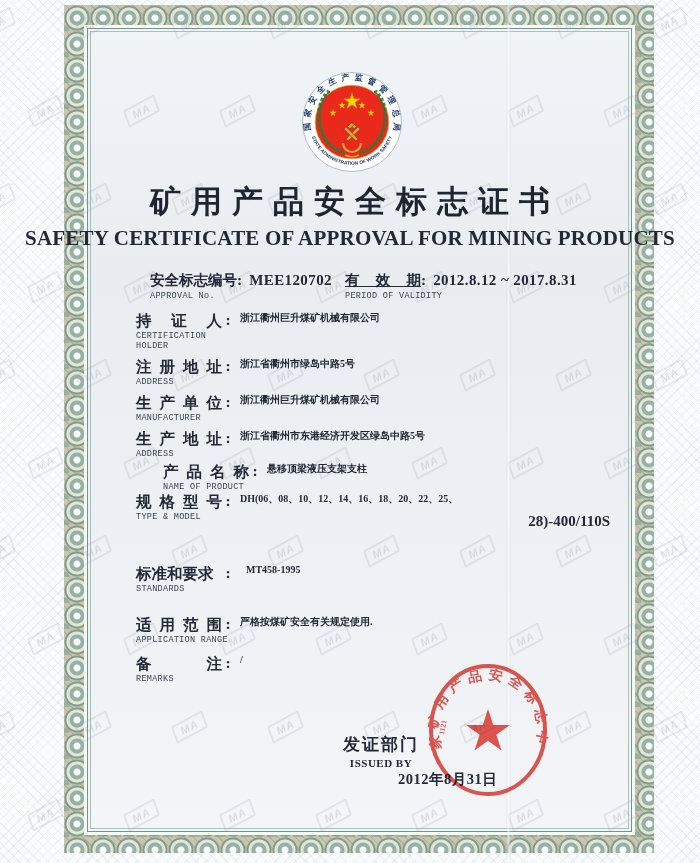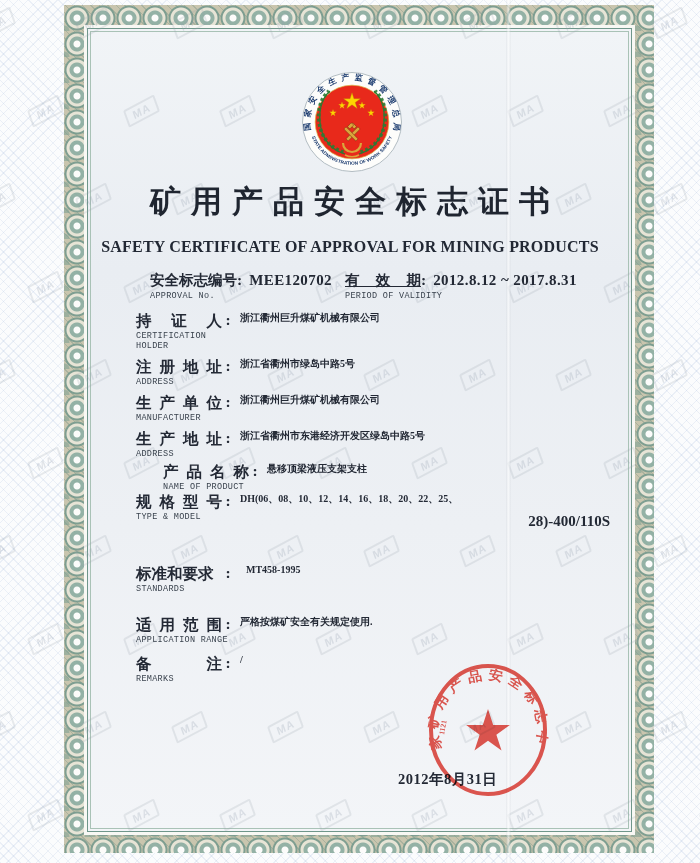--- a/index.html
+++ b/index.html
@@ -27,21 +27,21 @@
   .wm{position:absolute;border:2px solid rgba(148,158,172,.20);color:rgba(148,158,172,.26);
     font:bold 11px "Liberation Sans",sans-serif;padding:1px 6px;border-radius:2px;
     transform:rotate(-28deg) skewX(-8deg);letter-spacing:1px;}
   #fold{position:absolute;left:506px;top:0;width:5px;height:100%;z-index:2;pointer-events:none;
     background:linear-gradient(90deg, rgba(120,130,145,.10), rgba(255,255,255,.55) 45%, rgba(120,130,145,.08));}
   .abs{position:absolute;z-index:3;}
   
   #emblem{left:300px;top:70px;width:104px;height:104px;}
   #title{left:0;right:0;top:181px;text-align:center;font-size:31px;font-weight:bold;
     letter-spacing:10px;text-indent:10px;color:#1f2530;}
-  #subtitle{left:0;right:0;top:238px;text-align:center;font-size:16px;font-weight:bold;
+  #subtitle{left:0;right:0;top:226px;text-align:center;font-size:21px;font-weight:bold;
     letter-spacing:.2px;color:#222834;}
   
   #ap-row{left:150px;top:271px;right:60px;height:34px;}
   .grp{position:absolute;top:0;white-space:nowrap;}
   .cnl{font-size:14.5px;font-weight:bold;}
   .apv{font-size:15px;font-weight:bold;letter-spacing:.4px;margin-left:7px;}
   .jlab{display:inline-block;text-align-last:justify;text-justify:inter-character;}
   .vlab{width:76px;text-decoration:underline;}
   .en{font-family:Liberation Mono, monospace;font-size:8.5px;
     letter-spacing:.3px;color:#39424d;margin-top:1px;font-weight:normal;}
@@ -264,20 +264,24 @@
     </div>
     <div class="row">
       <span class="lab">备注</span>
         <span class="cln">:</span>
         <span class="val">/</span>
       <div class="en">REMARKS</div>
     </div>
   </div>
 
 
+  <div id="issuer" class="abs">
+    <div class="cn">发证部门</div>
+    <div class="en2">ISSUED BY</div>
+  </div>
   <div id="date" class="abs">2012年8月31日</div>
 
   <svg id="stamp" class="abs" viewBox="-75 -75 150 150">
     <defs>
       <path id="sArc" d="M -46,18 A 50,50 0 1,1 46,18" fill="none"></path>
     </defs>
     <g opacity="0.92">
       <ellipse rx="57" ry="64" cy="-1" fill="none" stroke="#e23a30" stroke-width="4"></ellipse>
       <text font-size="13" font-weight="bold" fill="#e23a30" letter-spacing="5">
         <textPath href="#sArc" startOffset="50%" text-anchor="middle" textLength="235" lengthAdjust="spacingAndGlyphs">国家矿用产品安全标志中心</textPath>

